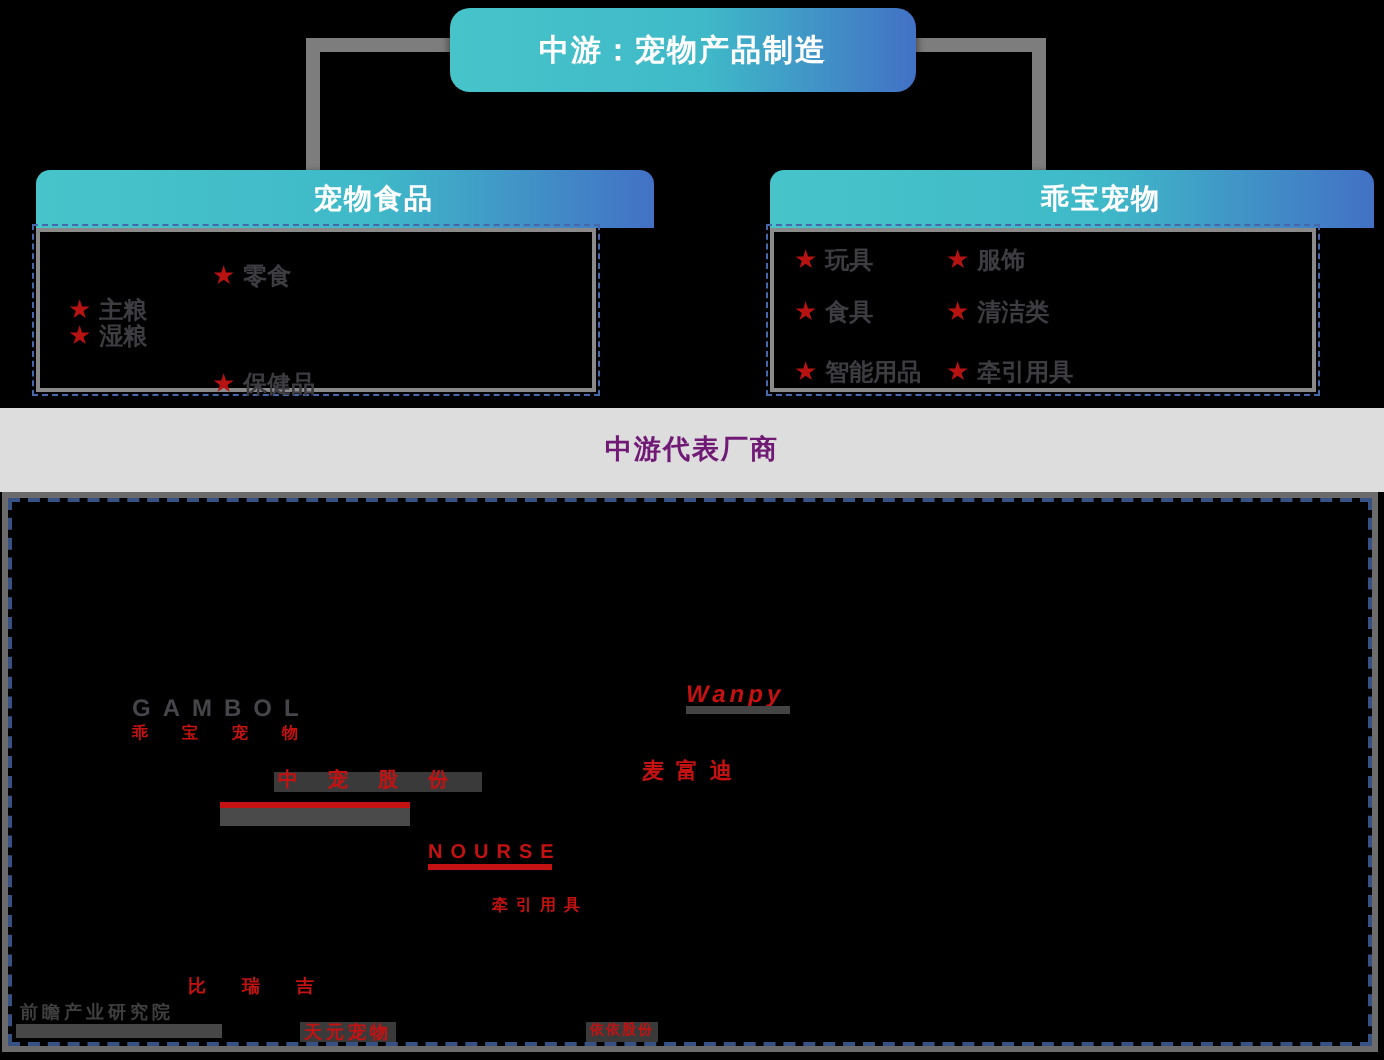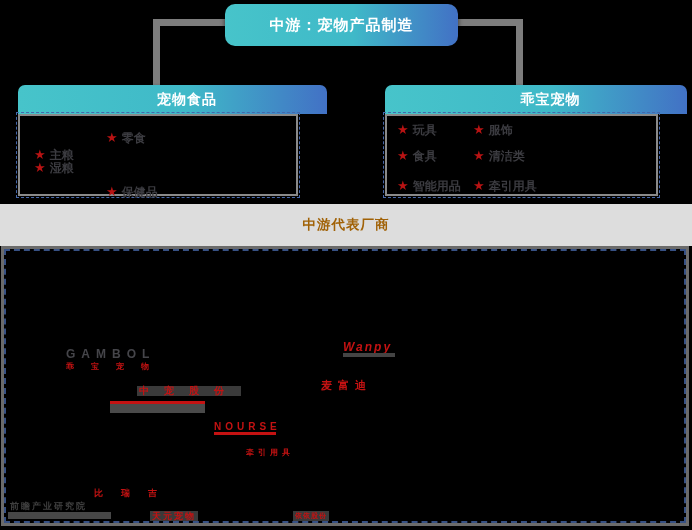--- a/index.html
+++ b/index.html
@@ -36,21 +36,21 @@
     outline:1px dashed #4668ab;outline-offset:1px;
   }
   .item{position:absolute;font-size:12px;font-weight:bold;color:#3c3c41;white-space:nowrap;}
   .item .star{color:#b81313;font-size:13px;margin-right:4px;}
 
   
   .banner{
     position:absolute;left:0;top:204px;width:692px;height:42px;background:#dddddd;
     display:flex;align-items:center;justify-content:center;
   }
-  .banner span{color:#a16207;font-size:13.5px;font-weight:bold;letter-spacing:1px;}
+  .banner span{color:#701a75;font-size:13.5px;font-weight:bold;letter-spacing:1px;}
 
   
   .panel{
     position:absolute;left:1px;top:246px;width:688px;height:280px;
     border:3px solid #6b6b6b;box-sizing:border-box;background:#000;
   }
   .panel .inner{
     position:absolute;inset:0;border:2px dashed #41609c;opacity:.85;
   }
 

